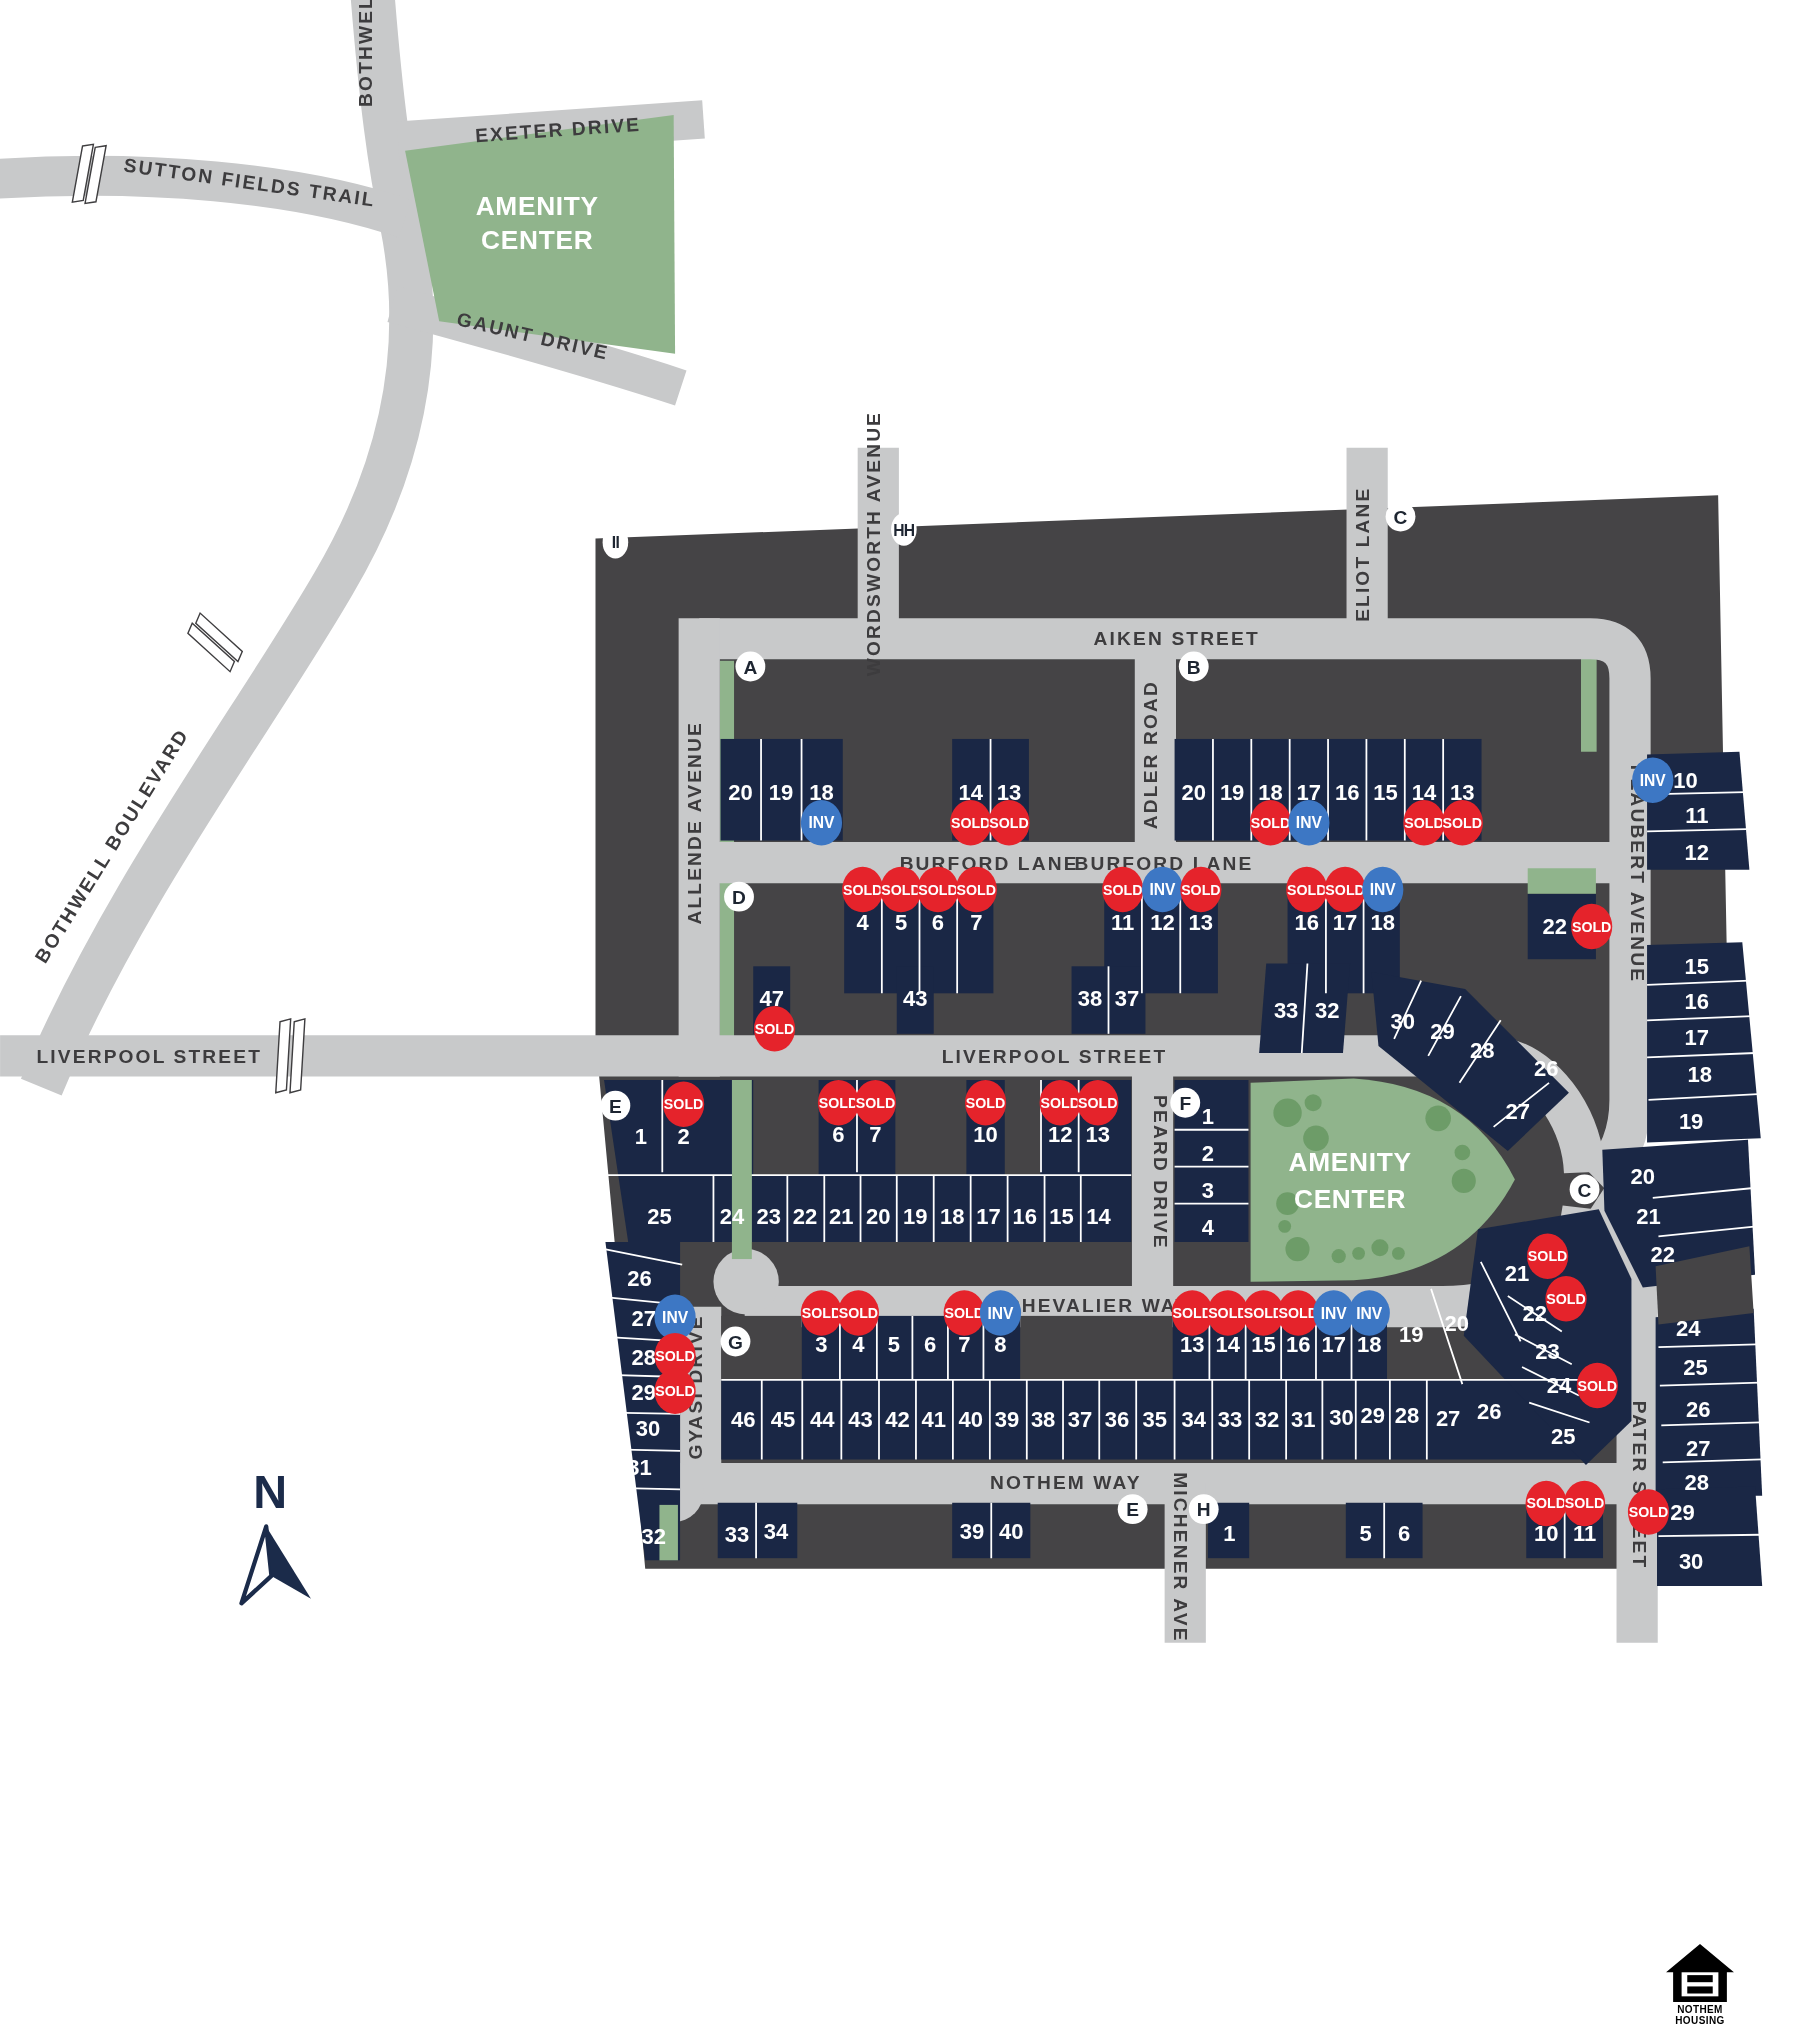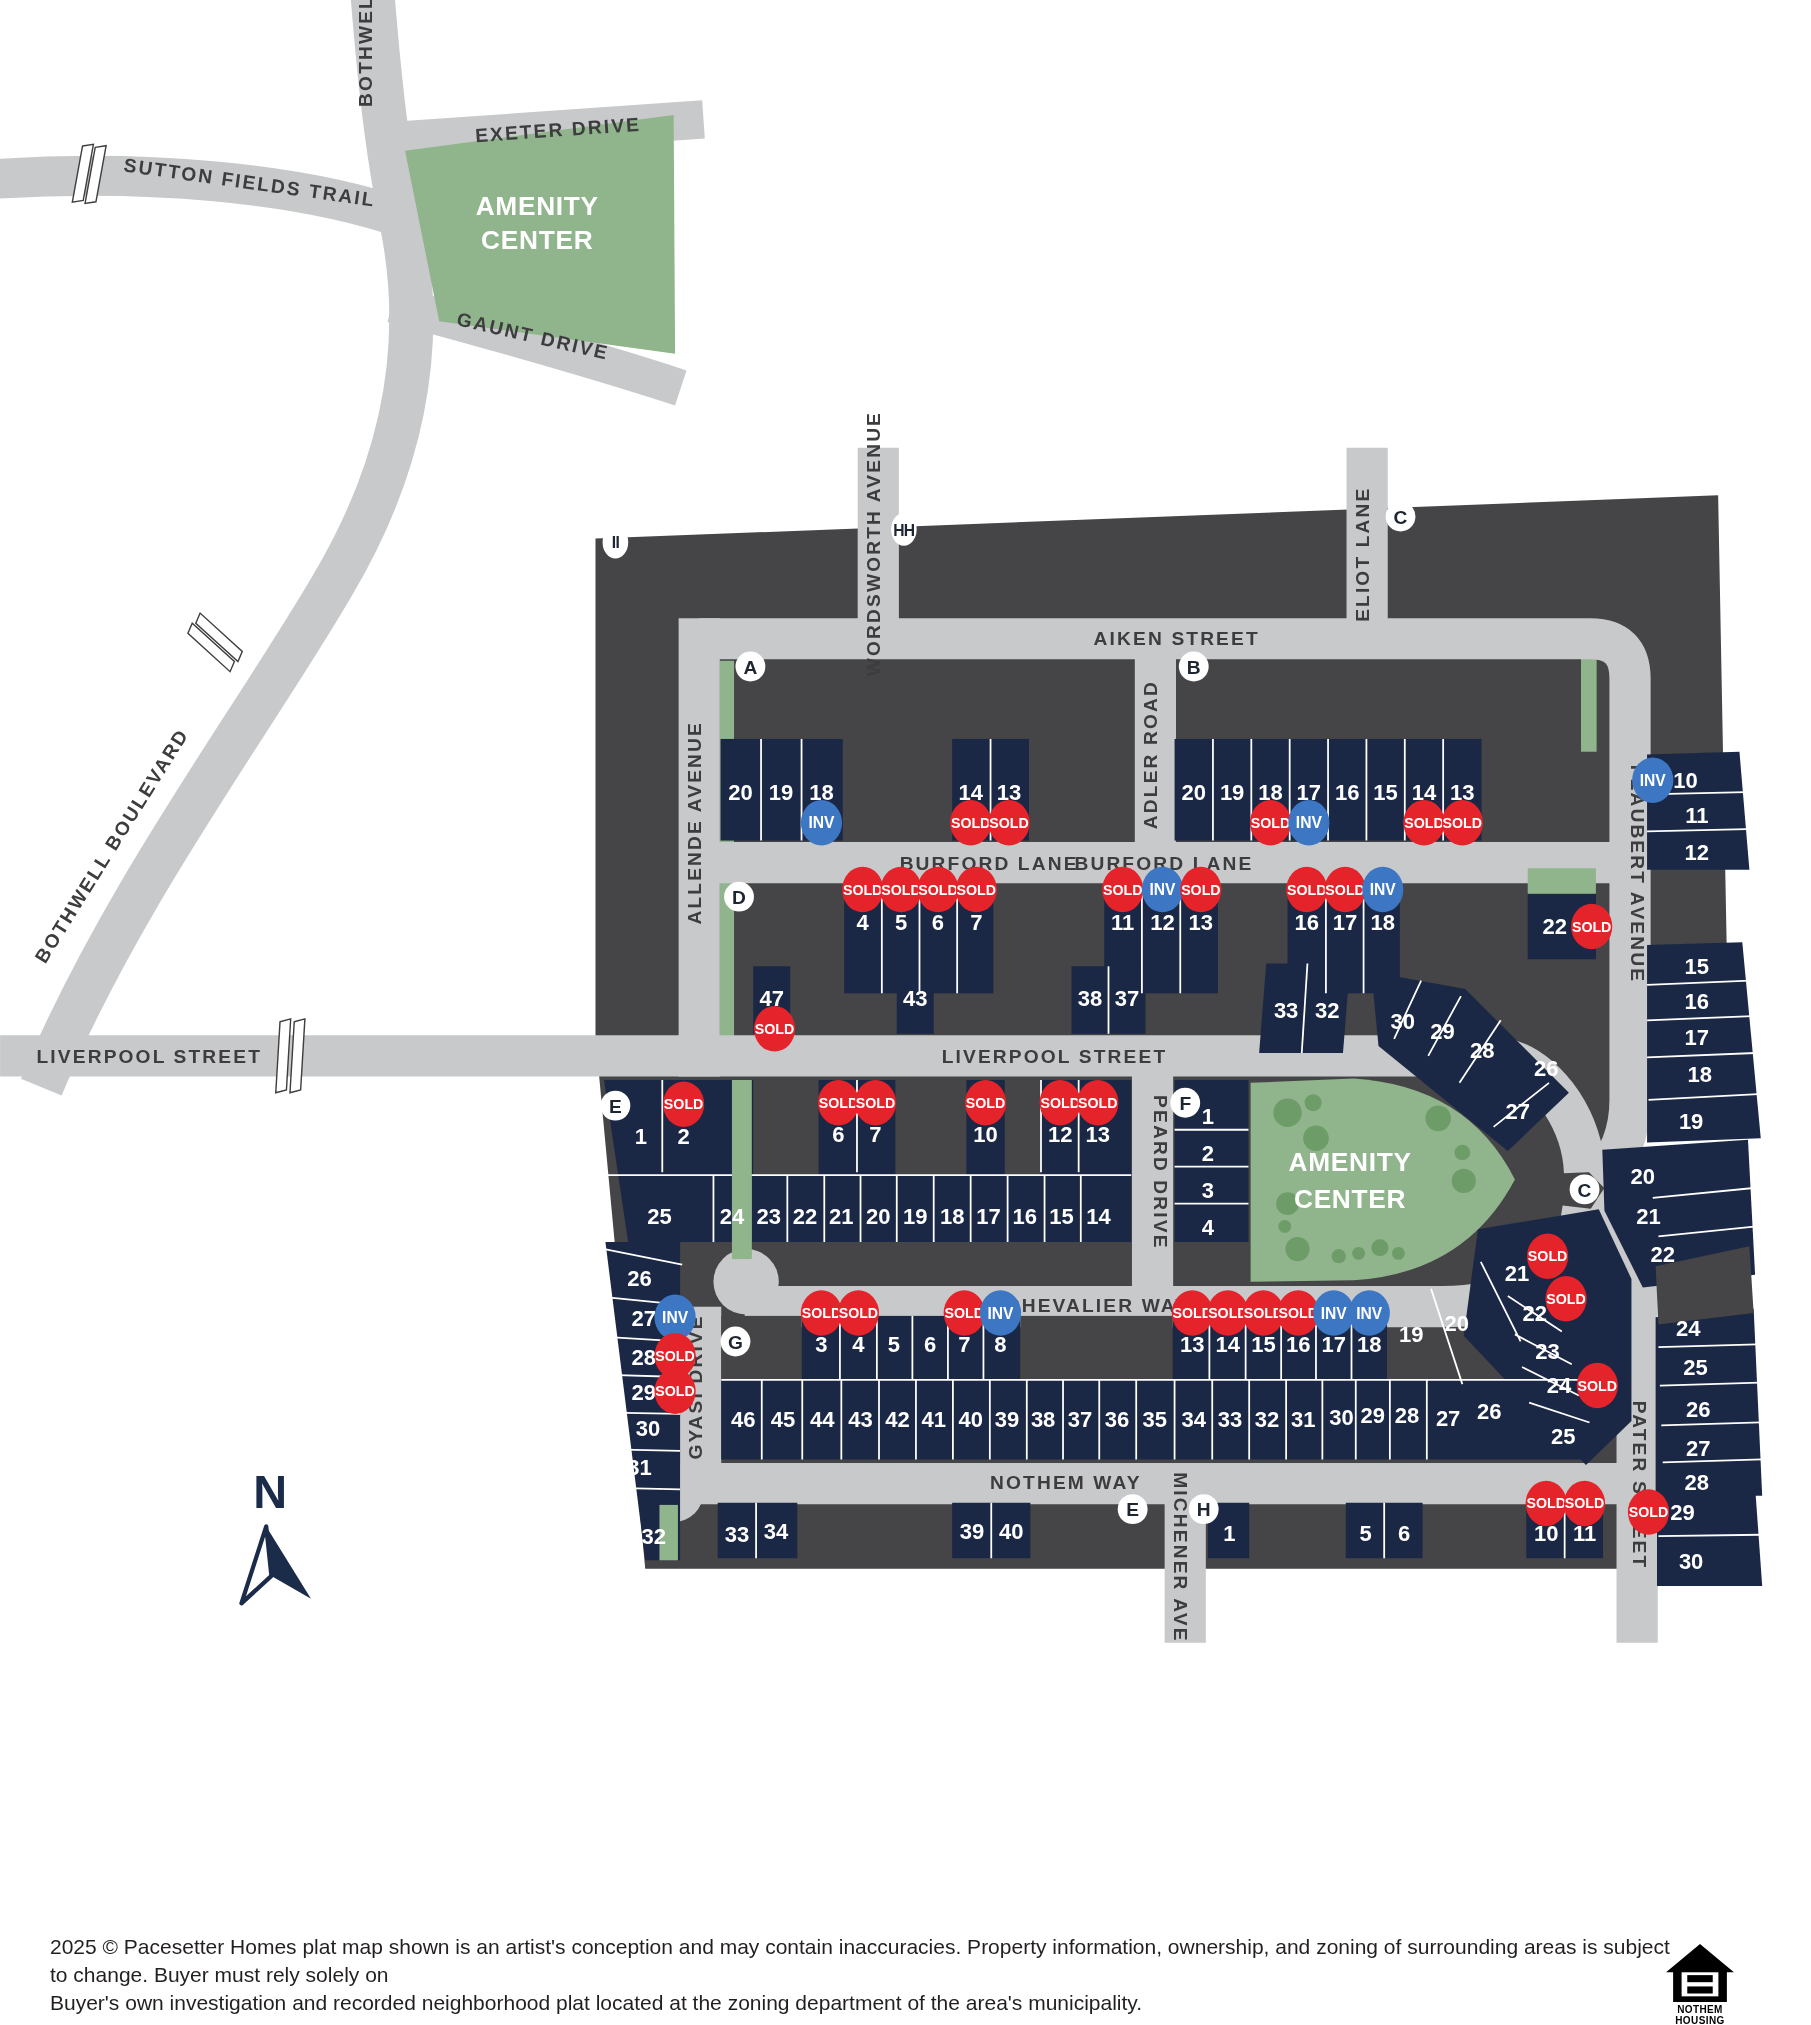--- a/index.html
+++ b/index.html
@@ -561,22 +561,21 @@
         <text x="1694" y="2125" class="marker-label" text-anchor="middle" dominant-baseline="central" font-size="27">H</text>
       </g>
     </g>
   <g id="layer-north">
       <text x="380" y="2122" class="north-letter" text-anchor="middle">N</text>
     </g>
 </svg>
 
 
 <div class="disclaimer">
-  <span>2025 © Pacesetter Homes plat map shown is an artist's conception and may contain inaccuracies. Property information, ownership, and zoning of surrounding areas is subject to change. Buyer must rely solely on</span><br>
-  <span>Buyer's own investigation and recorded neighborhood plat located at the zoning department of the area's municipality.</span>
+  <br>
 </div>
 
 
 <div class="eho">
   <svg width="68" height="58" viewBox="0 0 96 82">
     <polygon points="48,0 96,40 86,40 86,82 10,82 10,40 0,40" fill="#000"></polygon>
     <rect x="22" y="40" width="52" height="34" fill="#fff"></rect>
     <rect x="30" y="44" width="36" height="10" fill="#000"></rect>
     <rect x="30" y="60" width="36" height="10" fill="#000"></rect>
   </svg>

